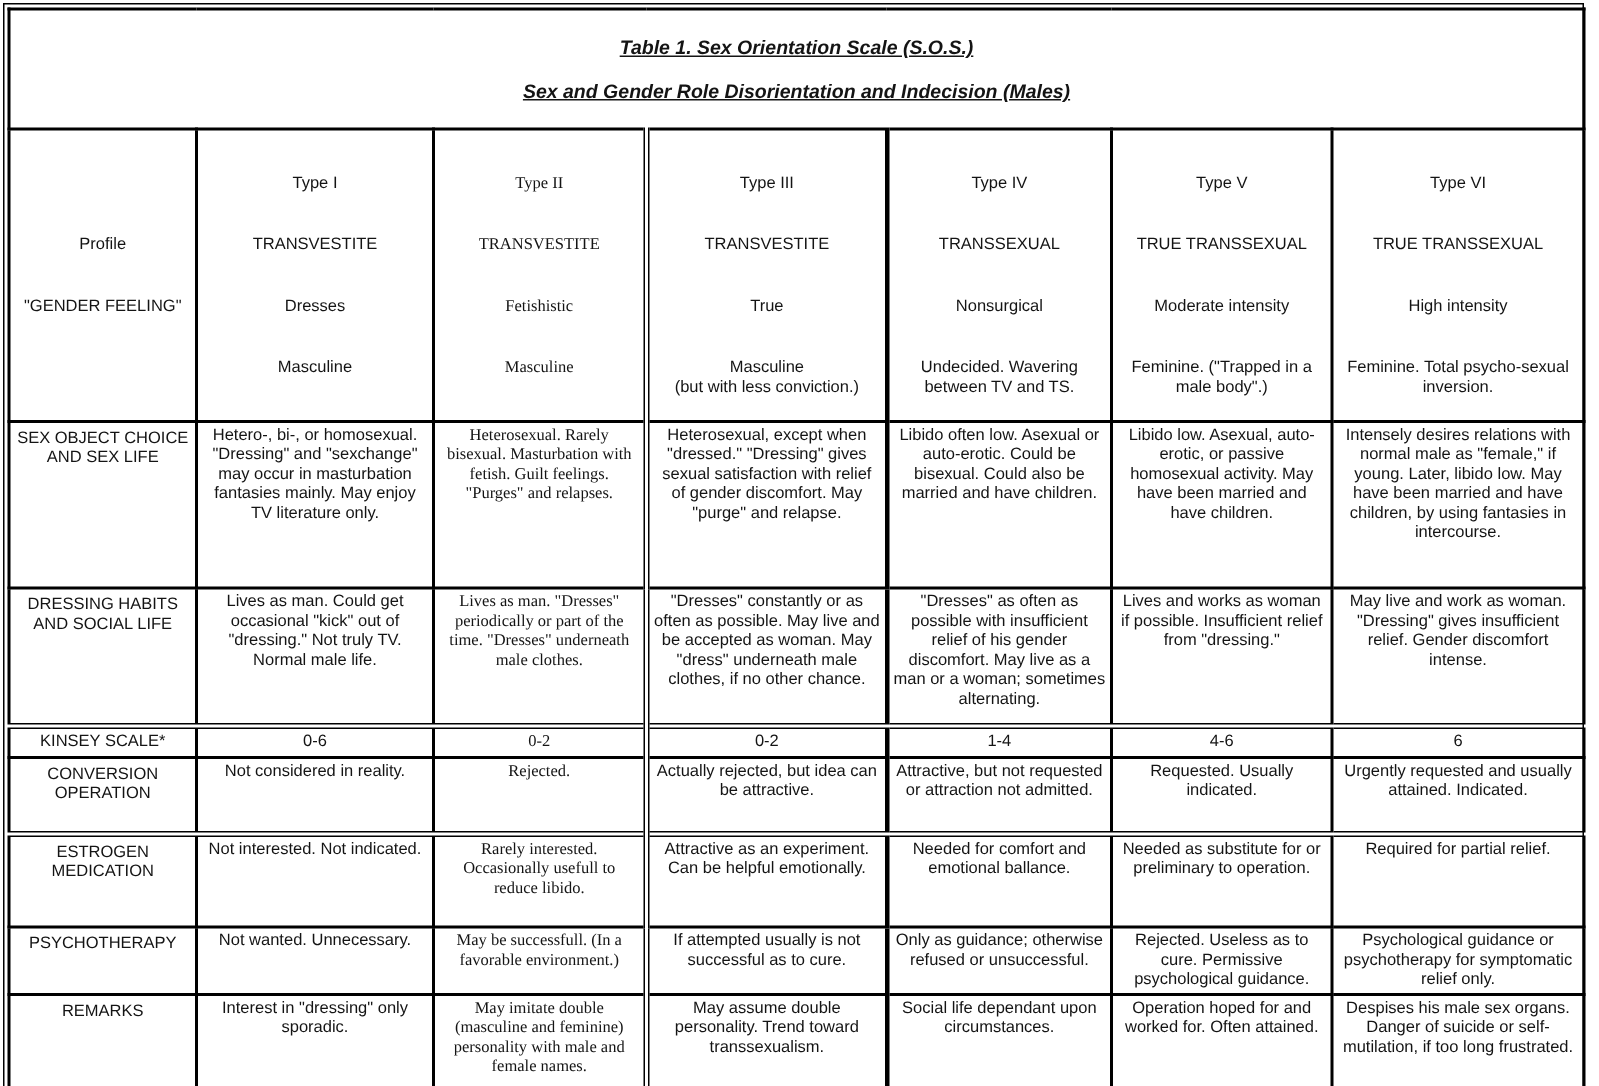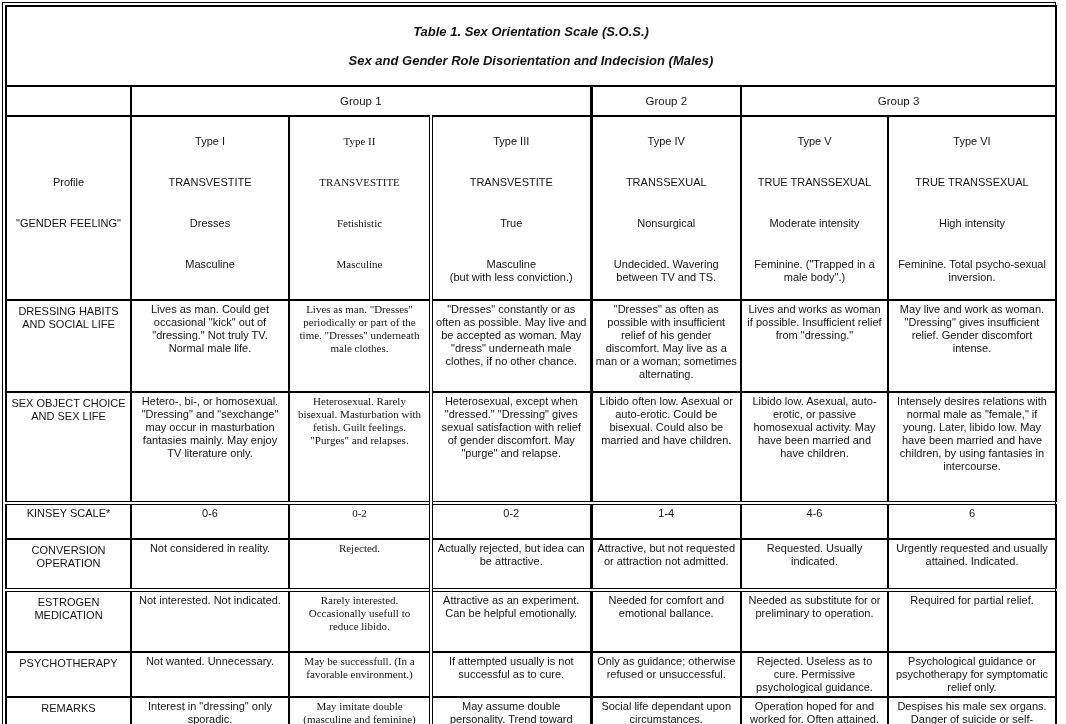--- a/index.html
+++ b/index.html
@@ -1,28 +1,28 @@
 <!DOCTYPE html>
 <html><head>
 <meta charset="utf-8">
 <style>
   html,body{margin:0;padding:0;background:#fff;}
   body{width:1066px;height:724px;font-family:"Liberation Sans",sans-serif;color:#141414;}
   .frame{margin:2px;border:1px solid #000;padding:2px;width:1054px;box-sizing:border-box;background:#fff;}
   table{width:1050px;table-layout:fixed;border-collapse:collapse;}
   td{border:2px solid #000;vertical-align:top;text-align:center;font-size:11px;line-height:13px;padding:2px 3px;white-space:pre-line;overflow:hidden;}
-  td.title-cell{padding:4px 2px 3px 2px;}
+  td.title-cell{padding:4px 2px 3px 2px;text-decoration:underline;}
   .title-line{font-weight:bold;font-style:italic;font-size:13px;line-height:16px;}
   td.group-cell{font-weight:bold;font-size:11.5px;vertical-align:middle;padding:2px;}
   .group-label{font-weight:normal;font-size:11.5px;}
   td.group-cell span{font-weight:normal;}
   .dbl-r{border-right:4px double #000;font-family:Liberation Serif, serif;}
   .thick-r{border-right:3px solid #000;}
   tr.dbl-top td{border-top:4px double #000;}
-  .hcell{padding-top:5px;}
+  .hcell{padding-top:16px;}
   .hline{height:28px;}
   td.label-cell{padding-top:4px;}
 </style>
 </head>
 <body>
 
 <div class="frame">
 <table>
   <colgroup>
     <col style="width:125px">
@@ -35,26 +35,20 @@
   </colgroup>
 
   <tbody>
         <tr style="height:38px">
     <td colspan="7" class="title-cell">
       <div class="title-line">Table 1. Sex Orientation Scale (S.O.S.)</div>
       <div class="title-line">Sex and Gender Role Disorientation and Indecision (Males)</div>
     </td>
   </tr>
 
-  <tr style="height:30px">
-    <td></td>
-    <td colspan="3" class="group-cell thick-r"><span class="group-label">Group 1</span></td>
-    <td class="group-cell"><span class="group-label">Group 2</span></td>
-    <td colspan="2" class="group-cell"><span class="group-label">Group 3</span></td>
-  </tr>
 
   <tr style="height:122px">
     <td class="hcell">
       <div class="hline"></div>
       <div class="hline">Profile</div>
       <div class="hline">"GENDER FEELING"</div>
     </td>
     <td class="hcell">
       <div class="hline">Type I</div>
       <div class="hline">TRANSVESTITE</div>
@@ -87,41 +81,41 @@
       <div>Feminine. ("Trapped in a male body".)</div>
     </td>
     <td class="hcell">
       <div class="hline">Type VI</div>
       <div class="hline">TRUE TRANSSEXUAL</div>
       <div class="hline">High intensity</div>
       <div>Feminine. Total psycho-sexual inversion.</div>
     </td>
   </tr>
 
+  <tr style="height:111px">
+    <td class="label-cell">SEX OBJECT CHOICE AND SEX LIFE</td>
+    <td>Hetero-, bi-, or homosexual. "Dressing" and "sexchange" may occur in masturbation fantasies mainly. May enjoy TV literature only.</td>
+    <td class="dbl-r">Heterosexual. Rarely bisexual. Masturbation with fetish. Guilt feelings. "Purges" and relapses.</td>
+    <td class="thick-r">Heterosexual, except when "dressed." "Dressing" gives sexual satisfaction with relief of gender discomfort. May "purge" and relapse.</td>
+    <td>Libido often low. Asexual or auto-erotic. Could be bisexual. Could also be married and have children.</td>
+    <td>Libido low. Asexual, auto-erotic, or passive homosexual activity. May have been married and have children.</td>
+    <td>Intensely desires relations with normal male as "female," if young. Later, libido low. May have been married and have children, by using fantasies in intercourse.</td>
+  </tr>
+
   <tr style="height:92px">
     <td class="label-cell">DRESSING HABITS AND SOCIAL LIFE</td>
     <td>Lives as man. Could get occasional "kick" out of "dressing." Not truly TV. Normal male life.</td>
     <td class="dbl-r">Lives as man. "Dresses" periodically or part of the time. "Dresses" underneath male clothes.</td>
     <td class="thick-r">"Dresses" constantly or as often as possible. May live and be accepted as woman. May "dress" underneath male clothes, if no other chance.</td>
     <td>"Dresses" as often as possible with insufficient relief of his gender discomfort. May live as a man or a woman; sometimes alternating.</td>
     <td>Lives and works as woman if possible. Insufficient relief from "dressing."</td>
     <td>May live and work as woman. "Dressing" gives insufficient relief. Gender discomfort intense.</td>
   </tr>
 
-  <tr style="height:111px">
-    <td class="label-cell">SEX OBJECT CHOICE AND SEX LIFE</td>
-    <td>Hetero-, bi-, or homosexual. "Dressing" and "sexchange" may occur in masturbation fantasies mainly. May enjoy TV literature only.</td>
-    <td class="dbl-r">Heterosexual. Rarely bisexual. Masturbation with fetish. Guilt feelings. "Purges" and relapses.</td>
-    <td class="thick-r">Heterosexual, except when "dressed." "Dressing" gives sexual satisfaction with relief of gender discomfort. May "purge" and relapse.</td>
-    <td>Libido often low. Asexual or auto-erotic. Could be bisexual. Could also be married and have children.</td>
-    <td>Libido low. Asexual, auto-erotic, or passive homosexual activity. May have been married and have children.</td>
-    <td>Intensely desires relations with normal male as "female," if young. Later, libido low. May have been married and have children, by using fantasies in intercourse.</td>
-  </tr>
-
-  <tr class="dbl-top" style="height:36px">
+  <tr class="dbl-top" style="height:21px">
     <td>KINSEY SCALE*</td>
     <td>0-6</td>
     <td class="dbl-r">0-2</td>
     <td class="thick-r">0-2</td>
     <td>1-4</td>
     <td>4-6</td>
     <td>6</td>
   </tr>
 
   <tr style="height:51px">

